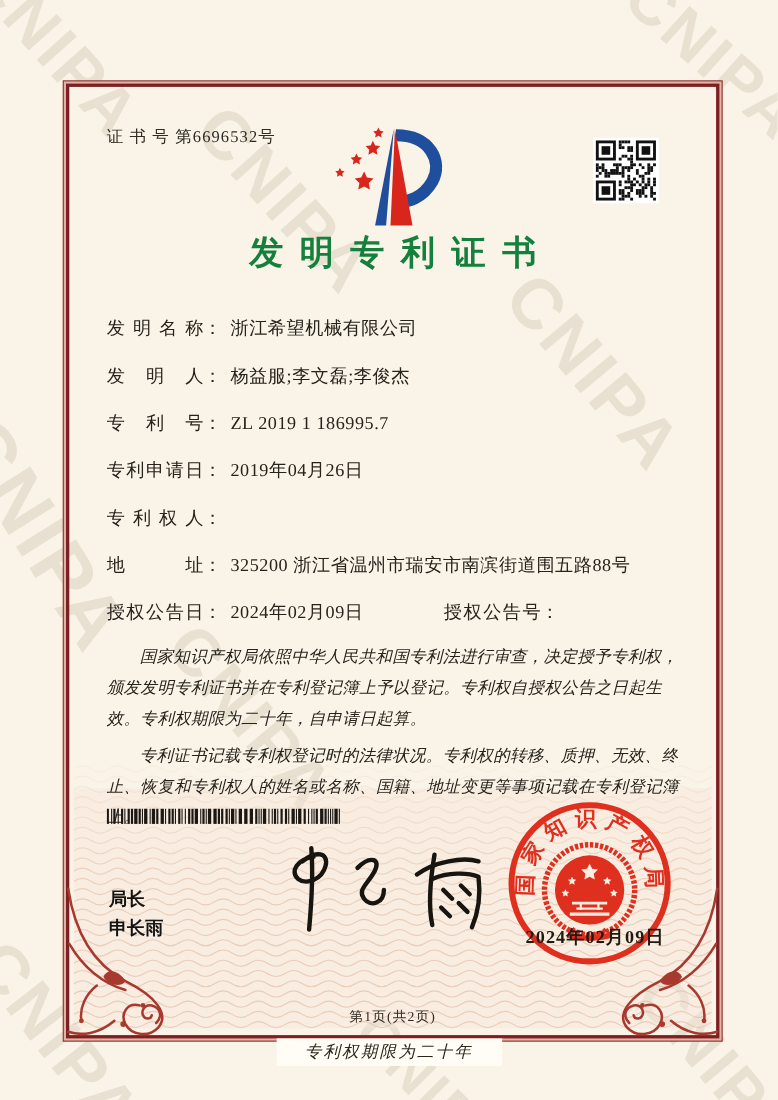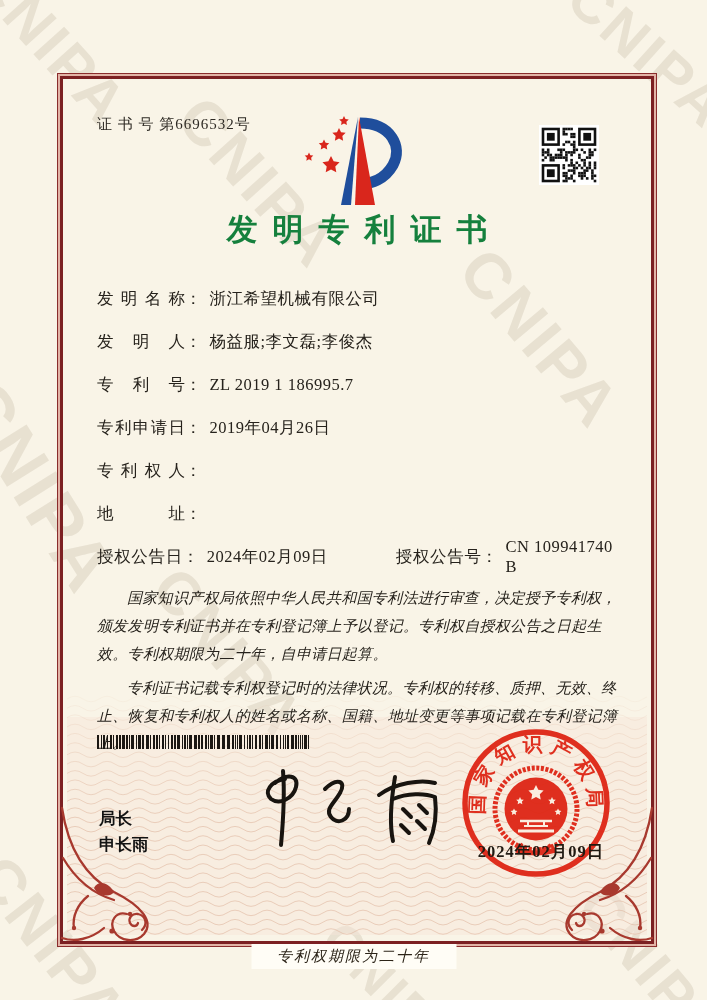--- a/index.html
+++ b/index.html
@@ -271,40 +271,40 @@
             <span>人</span>
           </span>
           <span class="fcolon">：</span>
       </div>
       <div class="frow">
         <span class="flabel">
             <span>地</span>
             <span>址</span>
           </span>
           <span class="fcolon">：</span>
+          <span class="fvalue">325200 浙江省温州市瑞安市南滨街道围五路88号</span>
       </div>
       <div class="frow">
         <span class="flabel">
             <span>授</span>
             <span>权</span>
             <span>公</span>
             <span>告</span>
             <span>日</span>
           </span>
           <span class="fcolon">：</span>
           <span class="fvalue-fixed">2024年02月09日</span>
         <span class="flabel glabel2">
             <span>授</span>
             <span>权</span>
             <span>公</span>
             <span>告</span>
             <span>号</span>
           </span>
           <span class="fcolon">：</span>
-          <span class="fvalue">CN 109941740 B</span>
       </div>
     </div>
 
     <div class="paras">
       <p>国家知识产权局依照中华人民共和国专利法进行审查，决定授予专利权，颁发发明专利证书并在专利登记簿上予以登记。专利权自授权公告之日起生效。专利权期限为二十年，自申请日起算。</p>
       <p>专利证书记载专利权登记时的法律状况。专利权的转移、质押、无效、终止、恢复和专利权人的姓名或名称、国籍、地址变更等事项记载在专利登记簿上。</p>
     </div>
 
     <svg class="waves" id="waveSvg" width="580" height="242" viewBox="0 0 580 242">
         <rect x="0" y="24" width="580" height="218" fill="#f6e5d6" opacity="0.45"></rect>
@@ -480,17 +480,18 @@
         <path d="M58,126 C52,120 54,112 62,110 C68,109 72,114 70,119 C68,123 63,123 62,119"></path>
       </g>
       <g fill="#a8392e">
         <circle cx="88" cy="127" r="2.6"></circle>
           <circle cx="70" cy="110" r="2.2"></circle>
           <circle cx="126" cy="124" r="2.2"></circle>
         <path d="M86,88 C92,78 102,76 106,84 C102,92 90,94 86,88 Z"></path>
       </g>
     </svg>
 
+    <div class="page-note">第1页(共2页)</div>
   </div>
 
   <div class="cont-note">专利权期限为二十年</div>
 
 </div>
 
 </body></html>

